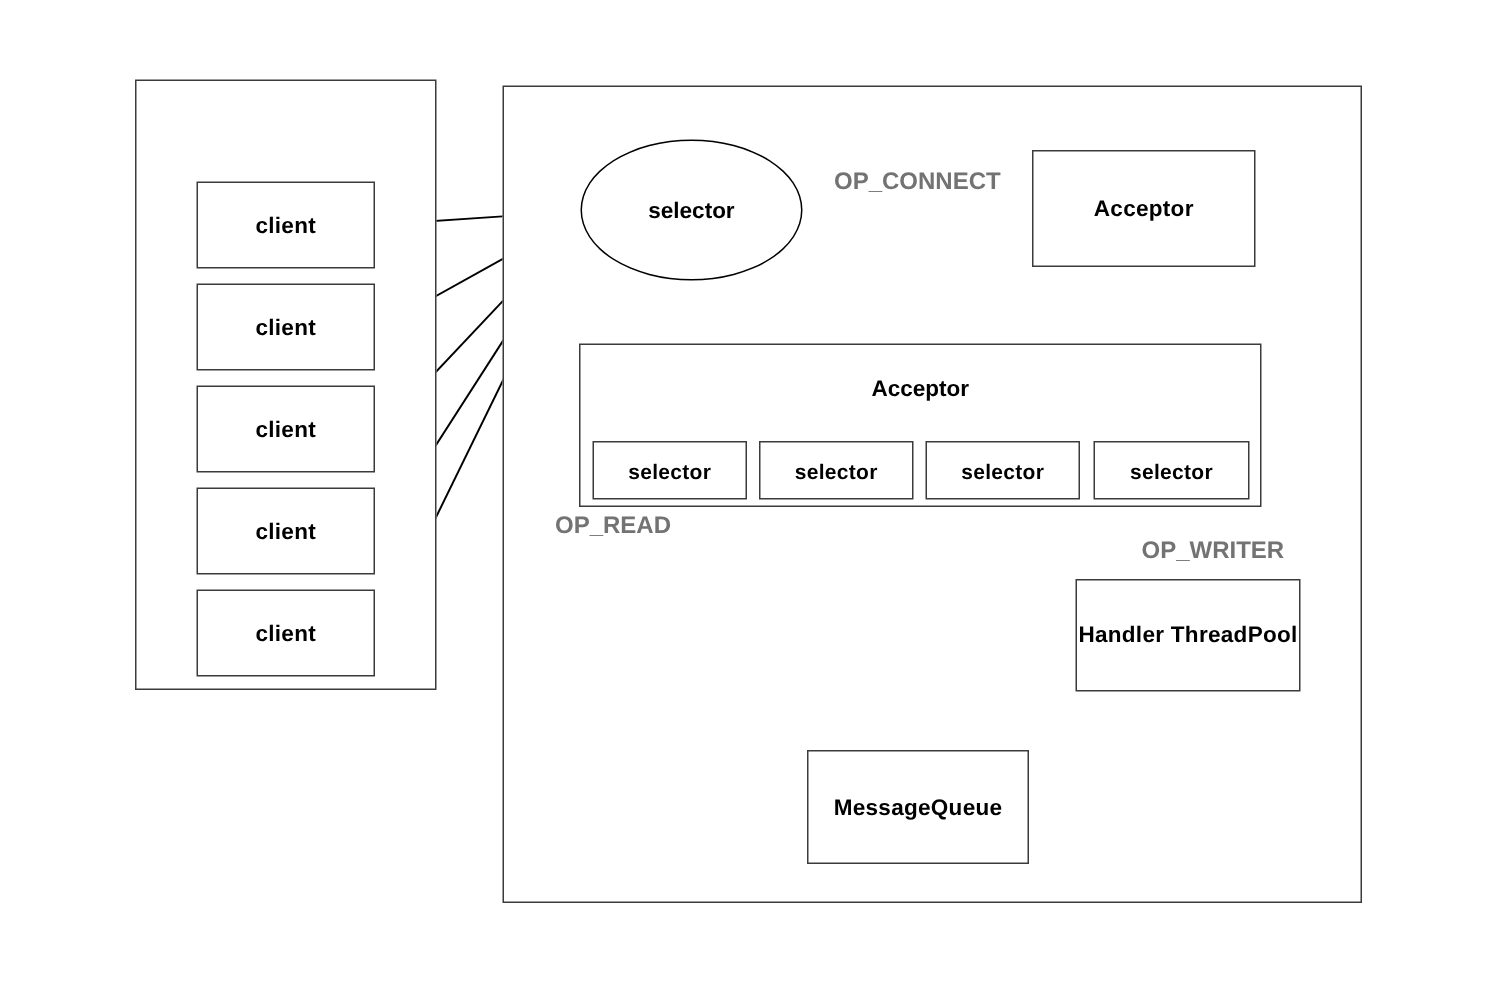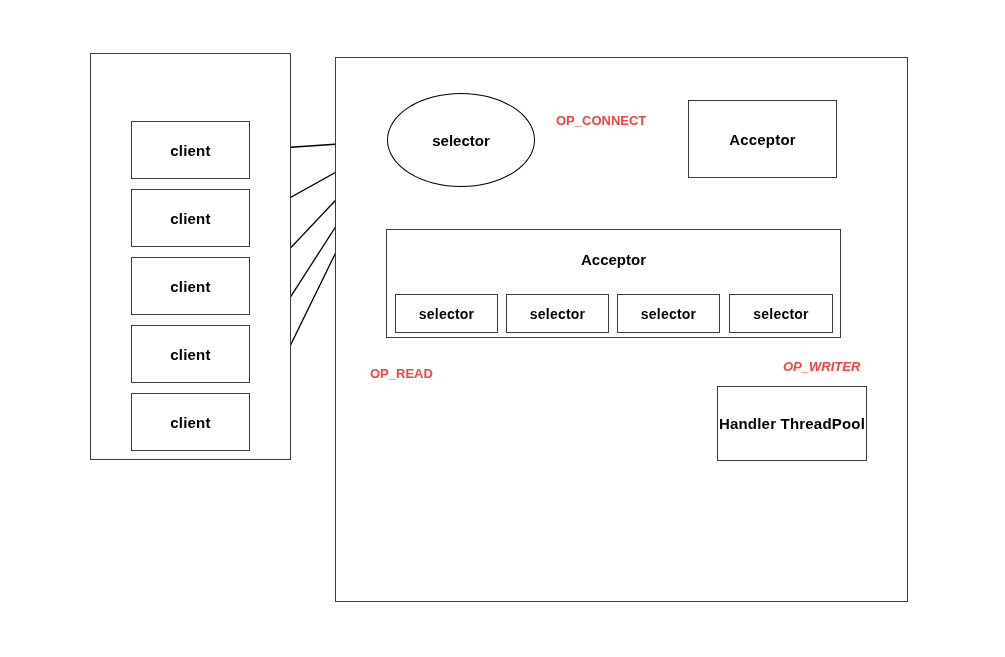--- a/index.html
+++ b/index.html
@@ -45,23 +45,23 @@
     position: absolute;
     left: 0;
     right: 0;
     text-align: center;
     color: #000000;
     font-weight: bold;
     font-size: 15px;
   }
   .edge-label {
     position: absolute;
-    color: #ef4444;
+    color: #737373;
     font-weight: bold;
-    font-size: 13px;
+    font-size: 16px;
     white-space: nowrap;
     background: transparent;
   }
   .ellipse-node {
     position: absolute;
     box-sizing: border-box;
     border: 1.4px solid #000000;
     border-radius: 50%;
     background: #ffffff;
     display: flex;
@@ -150,22 +150,25 @@
   <div class="node fs14" style="left:506px; top:294px; width:103px; height:39px;">
     <span>selector</span>
   </div>
   <div class="node fs14" style="left:617px; top:294px; width:103px; height:39px;">
     <span>selector</span>
   </div>
   <div class="node fs14" style="left:729px; top:294px; width:104px; height:39px;">
     <span>selector</span>
   </div>
 
-  <div class="edge-label" style="left:370px; top:366px;">OP_READ</div>
-  <div class="edge-label" style="left:783px; top:359px;font-style:italic;">OP_WRITER</div>
+  <div class="edge-label" style="left:370px; top:342px;">OP_READ</div>
+  <div class="edge-label" style="left:761px; top:359px;">OP_WRITER</div>
 
 
   <div class="node fs15" style="left:717px; top:386px; width:150px; height:75px;">
     <span>Handler ThreadPool</span>
   </div>
 
+  <div class="node fs15" style="left:538px; top:500px; width:148px; height:76px;">
+    <span>MessageQueue</span>
+  </div>
 
 </div>
 
 </body></html>

